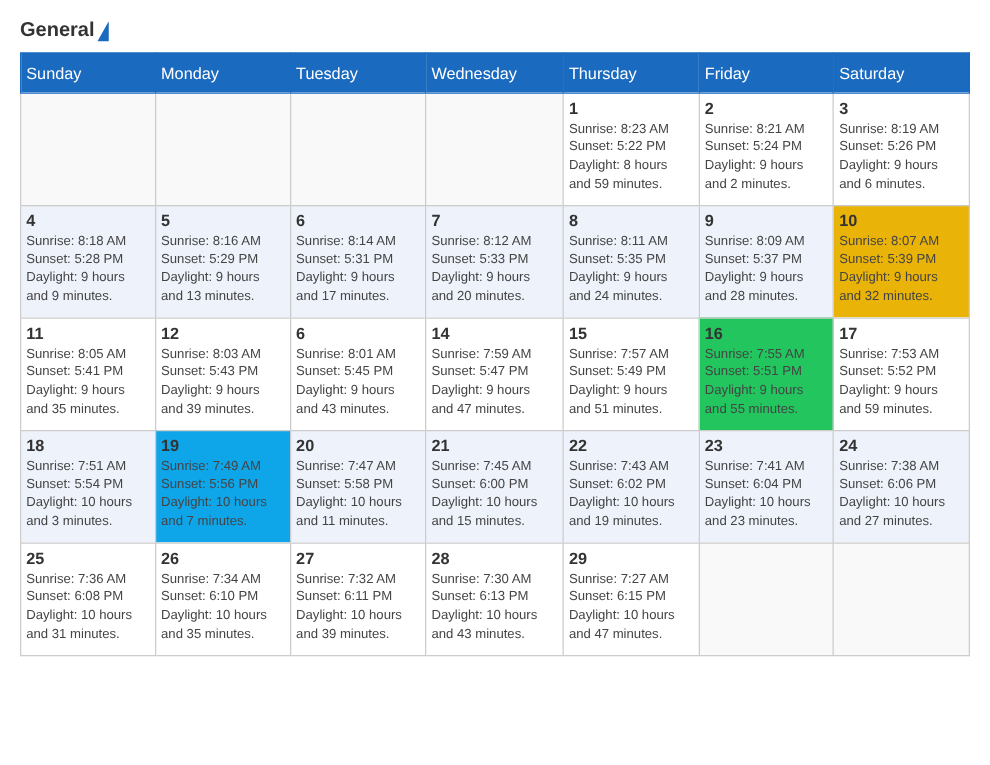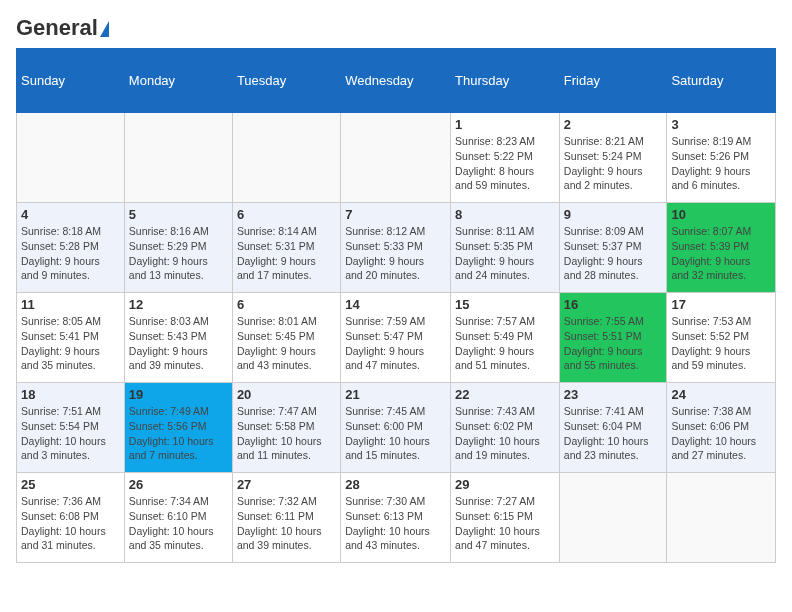--- a/index.html
+++ b/index.html
@@ -35,21 +35,21 @@
       font-weight: bold;
     }
     .calendar-table {
       width: 100%;
       border-collapse: collapse;
       font-size: 11px;
     }
     .calendar-table th {
       background-color: #1a6abf;
       color: #fff;
-      padding: 24px 4px;
+      padding: 8px 4px;
       text-align: left;
       font-size: 13px;
       font-weight: normal;
       border: 1px solid #1a6abf;
     }
     .calendar-table td {
       border: 1px solid #ccc;
       vertical-align: top;
       padding: 4px;
       width: 113px;
@@ -79,21 +79,21 @@
     }
     .calendar-table thead tr th {
       background: #1a6abf;
     }
   </style>
 </head>
 <body>
 
 <div class="header-area">
   <div class="logo">
-    <span style="font-size:22px;font-weight:bold;color:#333;line-height:1.1;">General<span style="display:inline-block;width:0;height:0;border-left:9px solid transparent;border-bottom:16px solid #1a6abf;margin-left:2px;vertical-align:middle;"></span></span>
+    <span style="font-size:16px;font-weight:bold;color:#333;line-height:1.1;">General<span style="display:inline-block;width:0;height:0;border-left:9px solid transparent;border-bottom:16px solid #1a6abf;margin-left:2px;vertical-align:middle;"></span></span>
     <span style="font-size:22px;font-weight:bold;color:#1a6abf;line-height:1.1;"></span>
   </div>
   <div class="title-area">
     <div class="month-title"></div>
     <div class="location-title"></div>
   </div>
 </div>
 
 <table class="calendar-table">
   <thead>
@@ -171,21 +171,21 @@
 Daylight: 9 hours
 and 24 minutes.</div>
         </td>
         <td style="background: rgb(238, 243, 251);">
           <span class="day-number">9</span>
           <div class="day-info" style="white-space: pre-line;">Sunrise: 8:09 AM
 Sunset: 5:37 PM
 Daylight: 9 hours
 and 28 minutes.</div>
         </td>
-        <td style="background: #22c55e;">
+        <td style="background: #eab308;">
           <span class="day-number">10</span>
           <div class="day-info" style="white-space: pre-line;">Sunrise: 8:07 AM
 Sunset: 5:39 PM
 Daylight: 9 hours
 and 32 minutes.</div>
         </td>
       </tr>
       <tr>
         <td style="background: rgb(255, 255, 255);">
           <span class="day-number">11</span>

